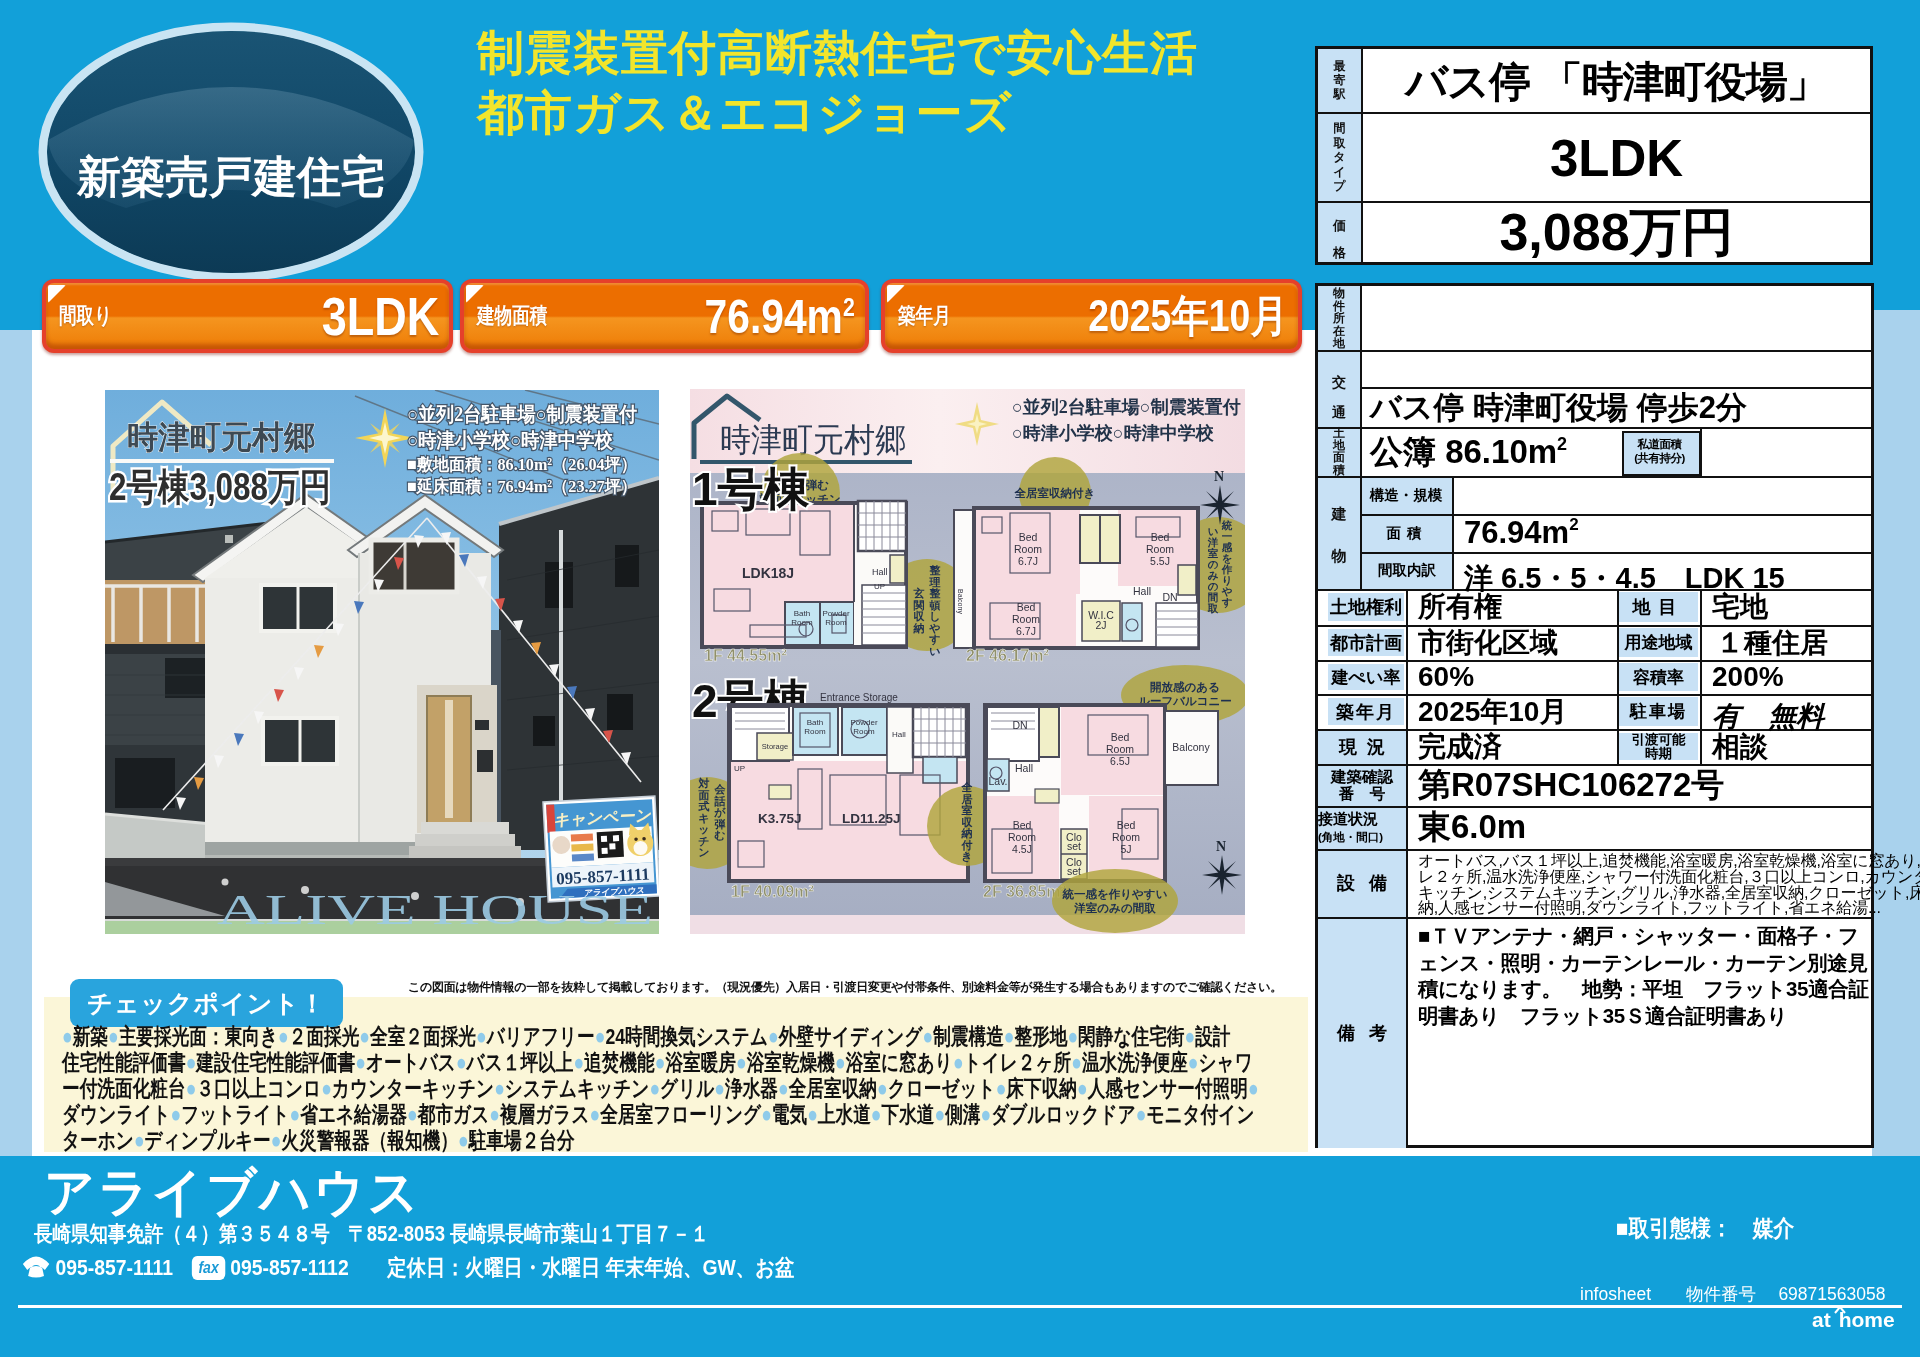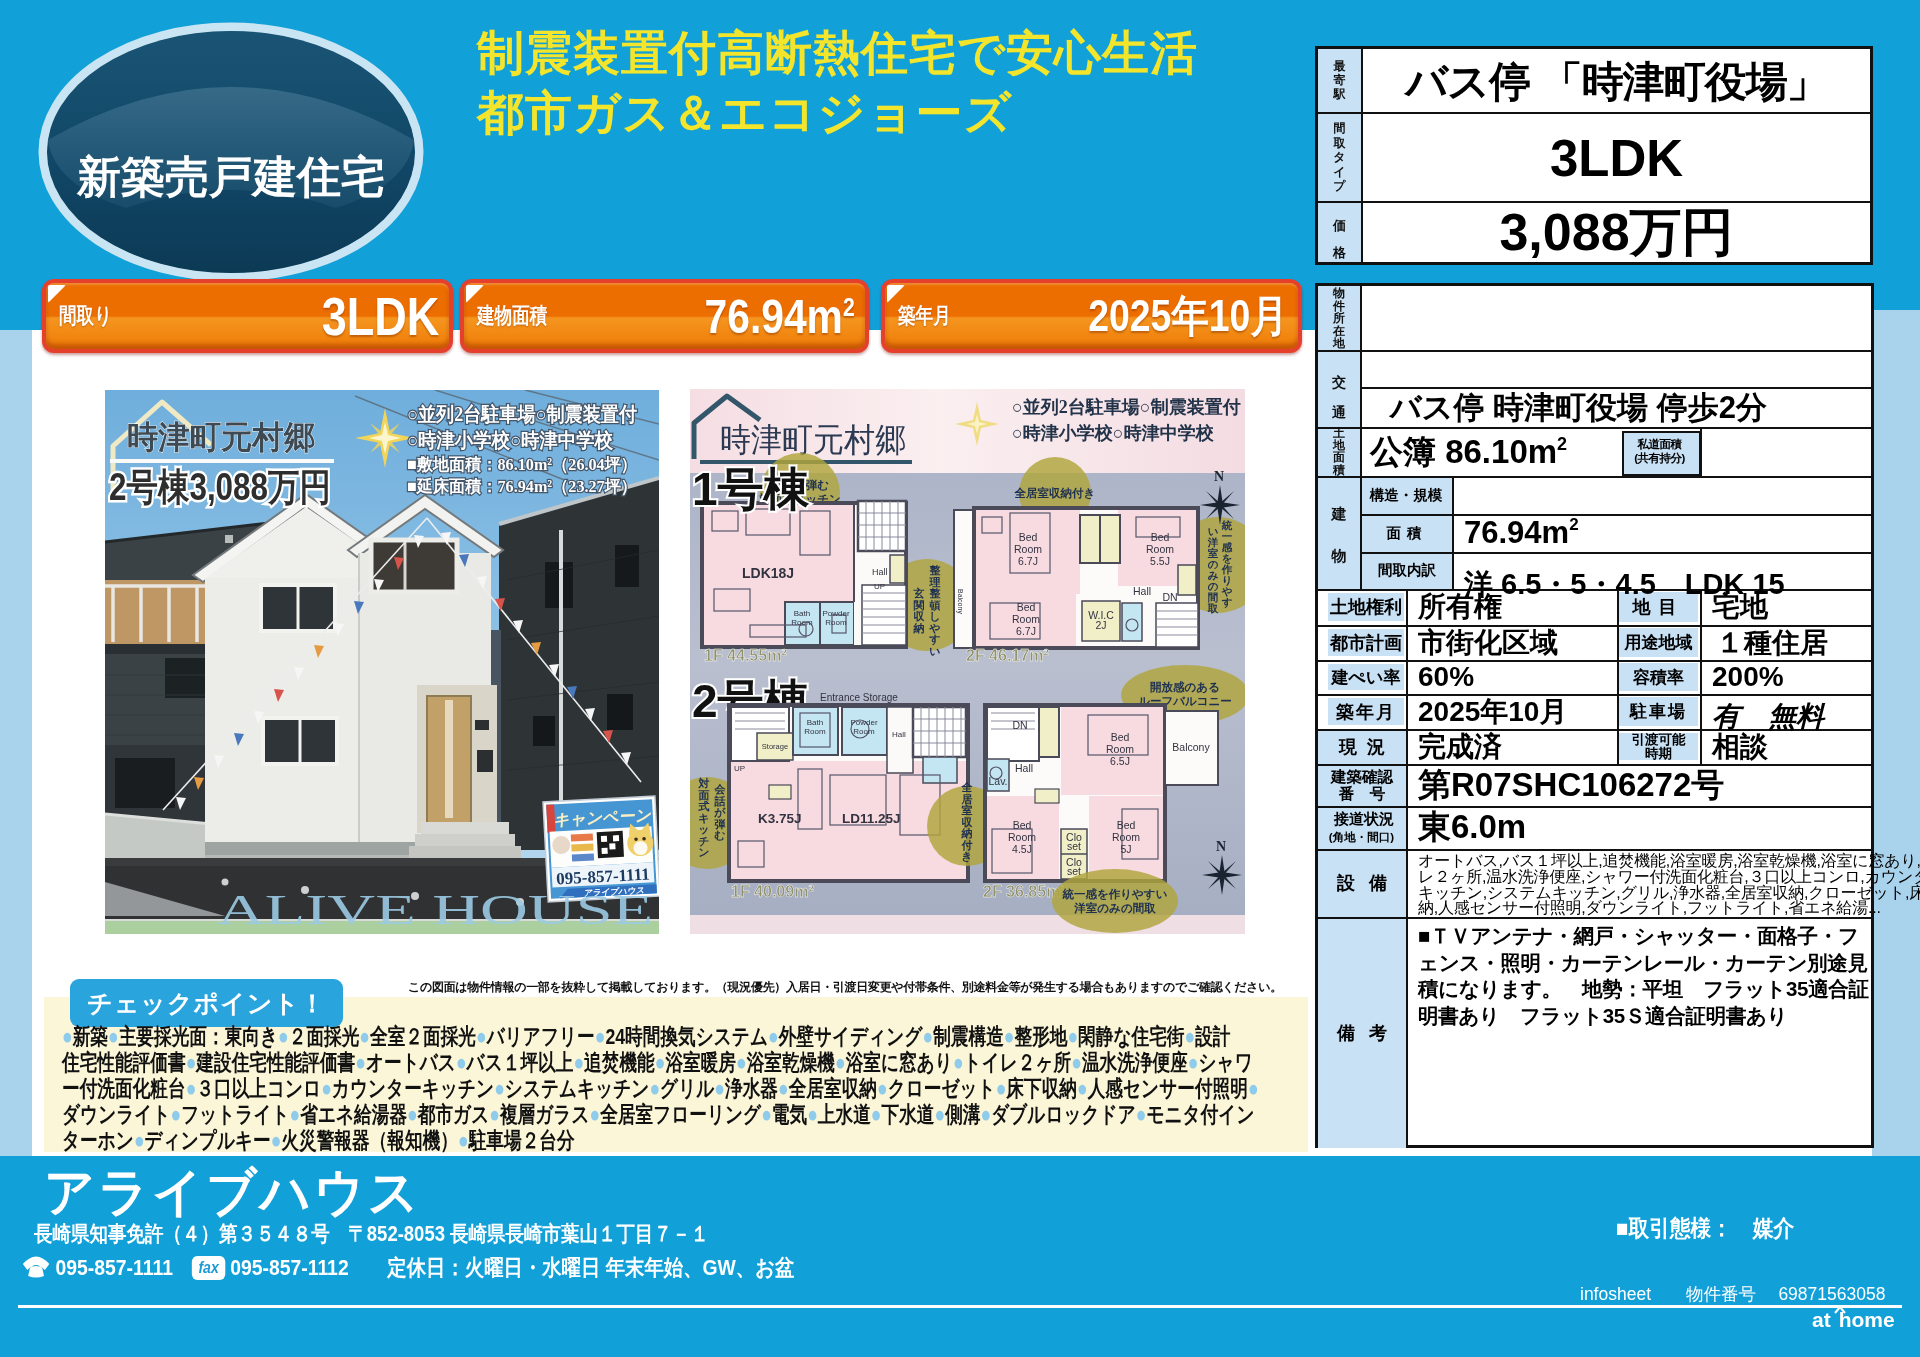--- a/index.html
+++ b/index.html
@@ -141,30 +141,30 @@
  <div class="abs tline" style="left:88px;top:303px;width:2px;height:559px;"></div>
  <div class="abs tline" style="left:299px;top:303px;width:2px;height:175px;"></div>
  <div class="abs tline" style="left:382px;top:303px;width:2px;height:175px;"></div>
 
  <div class="abs vstack" style="left:0;top:1px;width:42px;font-size:12px;line-height:12.5px;">物<br>件<br>所<br>在<br>地</div>
  <div class="abs vstack" style="left:0;top:81px;width:42px;font-size:14px;line-height:30px;">交<br>通</div>
  <div class="abs vstack" style="left:0;top:141px;width:42px;font-size:12px;line-height:12.2px;">土<br>地<br>面<br>積</div>
  <div class="abs vstack" style="left:0;top:207px;width:42px;font-size:15px;line-height:42px;">建<br>物</div>
 
 
- <div class="abs b" style="left:52px;top:103px;width:500px;height:38px;font-size:31px;display:flex;align-items:center;margin-left:20px;">バス停 時津町役場 停歩2分</div>
+ <div class="abs b" style="left:52px;top:103px;width:500px;height:38px;font-size:31px;display:flex;align-items:center;">バス停 時津町役場 停歩2分</div>
 
  <div class="abs b" style="left:52px;top:143px;width:240px;height:47px;font-size:33px;display:flex;align-items:center;">公簿 86.10m<span style="font-size:18px;vertical-align:14px;margin-top:-16px;">2</span></div>
  <div class="abs b" style="left:306px;top:151px;width:71px;font-size:11.5px;line-height:14px;text-align:center;letter-spacing:-0.5px;">私道面積<br>(共有持分)</div>
 
  <div class="abs b" style="left:44px;top:190px;width:88px;height:38px;font-size:14.5px;display:flex;align-items:center;justify-content:center;">構造・規模</div>
  <div class="abs b" style="left:44px;top:228px;width:90px;height:38px;font-size:14.5px;display:flex;align-items:center;justify-content:center;letter-spacing:6px;">面積</div>
  <div class="abs b" style="left:44px;top:266px;width:90px;height:37px;font-size:14.5px;display:flex;align-items:center;justify-content:center;">間取内訳</div>
  <div class="abs b" style="left:146px;top:228px;width:400px;height:38px;font-size:31px;display:flex;align-items:center;">76.94m<span style="font-size:17px;margin-top:-16px;">2</span></div>
- <div class="abs b" style="left:146px;top:280px;width:400px;height:37px;font-size:29px;display:flex;align-items:center;">洋 6.5・5・4.5　LDK 15</div>
+ <div class="abs b" style="left:146px;top:274px;width:400px;height:37px;font-size:29px;display:flex;align-items:center;">洋 6.5・5・4.5　LDK 15</div>
 
  <div class="abs b" style="left:10px;top:307px;width:76px;height:28px;font-size:18px;display:flex;align-items:center;justify-content:center;">土地権利</div>
  <div class="abs b" style="left:100px;top:303px;width:195px;height:36px;font-size:28px;display:flex;align-items:center;">所有権</div>
  <div class="abs b" style="left:301px;top:306px;width:79px;height:30px;font-size:18px;display:flex;align-items:center;justify-content:center;letter-spacing:8px;">地目</div>
  <div class="abs b" style="left:394px;top:303px;width:155px;height:36px;font-size:28px;display:flex;align-items:center;">宅地</div>
  <div class="abs b" style="left:10px;top:343px;width:76px;height:27px;font-size:18px;display:flex;align-items:center;justify-content:center;">都市計画</div>
  <div class="abs b" style="left:100px;top:339px;width:195px;height:35px;font-size:28px;display:flex;align-items:center;text-align:center;">市街化区域</div>
  <div class="abs b" style="left:301px;top:342px;width:79px;height:29px;font-size:17px;display:flex;align-items:center;justify-content:center;">用途地域</div>
  <div class="abs b" style="left:398px;top:339px;width:155px;height:35px;font-size:28px;display:flex;align-items:center;">１種住居</div>
  <div class="abs b" style="left:10px;top:378px;width:76px;height:26px;font-size:17px;display:flex;align-items:center;justify-content:center;">建ぺい率</div>
@@ -177,21 +177,21 @@
  <div class="abs b" style="left:394px;top:408px;width:155px;height:46px;font-size:28px;display:flex;align-items:center;font-style:italic;">有　無料</div>
 
  <div class="abs b" style="left:0px;top:443px;width:88px;height:35px;font-size:18px;display:flex;align-items:center;justify-content:center;letter-spacing:10px;text-indent:10px;">現況</div>
  <div class="abs b" style="left:100px;top:443px;width:195px;height:35px;font-size:28px;display:flex;align-items:center;">完成済</div>
  <div class="abs b" style="left:301px;top:447px;width:79px;font-size:13.5px;line-height:14px;text-align:center;padding-top:0px;">引渡可能<br>時期</div>
  <div class="abs b" style="left:394px;top:443px;width:155px;height:35px;font-size:28px;display:flex;align-items:center;">相談</div>
 
  <div class="abs b" style="left:0px;top:482px;width:88px;font-size:15.5px;line-height:17px;text-align:center;">建築確認<br>番　号</div>
  <div class="abs b" style="left:100px;top:478px;width:440px;height:42px;font-size:33px;display:flex;align-items:center;">第R07SHC106272号</div>
 
- <div class="abs b" style="left:0px;top:524px;width:68px;font-size:15px;line-height:17px;text-align:right;padding-left:8px;">接道状況<br><span style="font-size:11.5px;">(角地・間口)</span></div>
+ <div class="abs b" style="left:0px;top:524px;width:68px;font-size:15px;line-height:17px;text-align:left;">接道状況<br><span style="font-size:11.5px;">(角地・間口)</span></div>
  <div class="abs b" style="left:100px;top:520px;width:440px;height:43px;font-size:33px;display:flex;align-items:center;">東6.0m</div>
 
  <div class="abs b" style="left:0px;top:563px;width:88px;height:68px;font-size:18px;display:flex;align-items:center;justify-content:center;letter-spacing:14px;text-indent:14px;">設備</div>
  <div class="abs" style="left:100px;top:567px;width:500px;font-size:16px;line-height:15.8px;white-space:nowrap;letter-spacing:-0.2px;">オートバス,バス１坪以上,追焚機能,浴室暖房,浴室乾燥機,浴室に窓あり,トイ<br>レ２ヶ所,温水洗浄便座,シャワー付洗面化粧台,３口以上コンロ,カウンター<br>キッチン,システムキッチン,グリル,浄水器,全居室収納,クローゼット,床下収<br>納,人感センサー付照明,ダウンライト,フットライト,省エネ給湯...</div>
 
  <div class="abs b" style="left:0px;top:631px;width:88px;height:231px;font-size:18px;display:flex;align-items:center;justify-content:center;letter-spacing:14px;text-indent:14px;">備考</div>
  <div class="abs b" style="left:100px;top:637px;width:460px;font-size:20.5px;line-height:26.5px;white-space:nowrap;letter-spacing:-0.3px;">■ＴＶアンテナ・網戸・シャッター・面格子・フ<br>ェンス・照明・カーテンレール・カーテン別途見<br>積になります。　地勢：平坦　フラット35適合証<br>明書あり　フラット35Ｓ適合証明書あり</div>
 </div>
 
 <div class="abs" id="ybox"></div>

